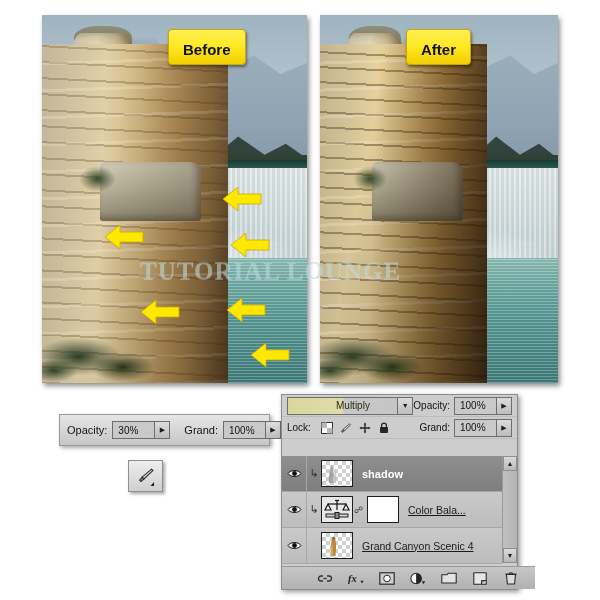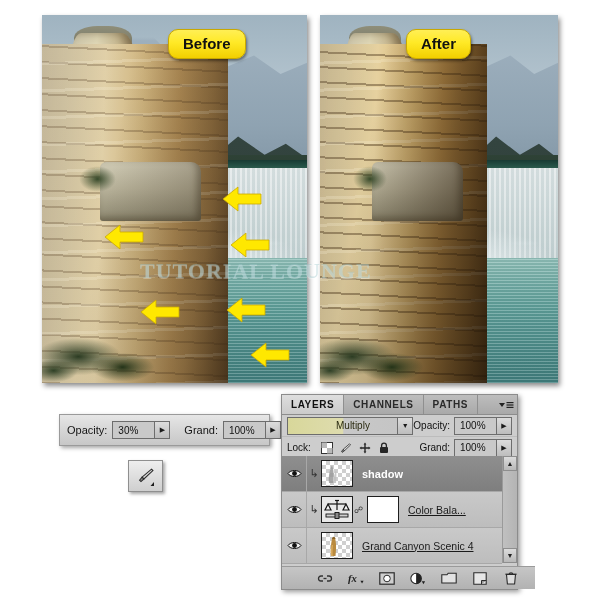--- a/index.html
+++ b/index.html
@@ -147,38 +147,38 @@
   .after .rock-strata{
     background:repeating-linear-gradient(3deg,
       rgba(70,48,22,.42) 0px, rgba(70,48,22,.42) 2px,
       rgba(0,0,0,0) 2px, rgba(0,0,0,0) 15px);
   }
 
   
   .watermark{
     position:absolute;left:140px;top:258px;width:330px;height:26px;
     font-family:"Liberation Serif", serif;
-    font-size:22px;font-weight:bold;letter-spacing:1px;
+    font-size:25px;font-weight:bold;letter-spacing:1px;
     color:rgba(160,200,205,.42);
     text-shadow:0 1px 0 rgba(255,255,255,.30);
     line-height:26px;
     white-space:nowrap;
     pointer-events:none;
   }
 
   
   .tag{
     position:absolute;
     background:linear-gradient(180deg,#ffef55 0%,#ffe926 45%,#f2cf00 100%);
     border:1px solid #c9a800;
-    border-radius:10px;
+    border-radius:4px;
     color:#111;
     font-weight:bold;
     font-size:15px;
-    padding:5px 14px 6px;
+    padding:11px 14px 6px;
     box-shadow:1px 2px 3px rgba(0,0,0,.45);
   }
   #tag-before{left:168px;top:29px;}
   #tag-after{left:406px;top:29px;}
 
   
   .arrow{position:absolute;width:40px;height:30px;}
   .arrow svg{display:block;}
 
   
@@ -435,34 +435,20 @@
       <g stroke="#2b2b2b" stroke-width="1.1" fill="none">
         <path d="M16.5 4.2 L17.9 5.6 L8.9 14.0 L7.0 12.2 Z" fill="#d8d8d8"></path>
         <path d="M7.0 12.2 L8.9 14.0 L6.0 16.6 L4.6 15.2 Z" fill="#8e8e8e"></path>
       </g>
       <path d="M19 17 L19 21 L15.5 21 Z" fill="#1c1c1c"></path>
     </svg>
   </div>
 
   <div class="lpanel">
 
-    <div class="ltabs">
-      <div class="ltab active">LAYERS</div>
-      <div class="ltab">CHANNELS</div>
-      <div class="ltab">PATHS</div>
-      <div class="ltab-spacer"></div>
-      <div class="lmenu">
-        <svg width="16" height="10" viewBox="0 0 16 10">
-          <path d="M1 3 L7 3 L4 7 Z" fill="#222"></path>
-          <rect x="8.5" y="2" width="7" height="1.2" fill="#222"></rect>
-          <rect x="8.5" y="4.4" width="7" height="1.2" fill="#222"></rect>
-          <rect x="8.5" y="6.8" width="7" height="1.2" fill="#222"></rect>
-        </svg>
-      </div>
-    </div>
 
     <div class="lrow">
       <div class="blend-select">
         <span class="blend-text">Multiply</span>
         <span class="blend-arrow">▼</span>
       </div>
       <div class="spacer"></div>
       <span class="minilabel">Opacity:</span>
       <div class="numbox">
         <span class="numval">100%</span>

